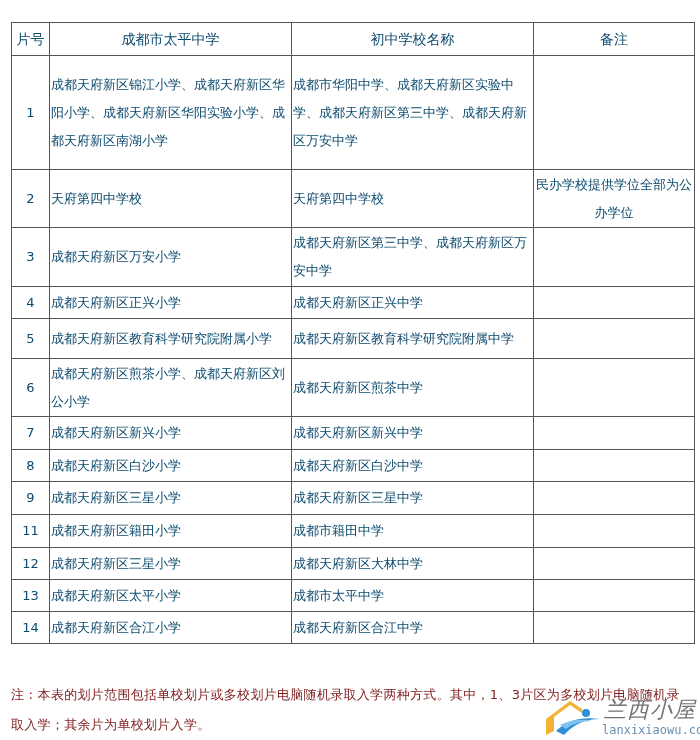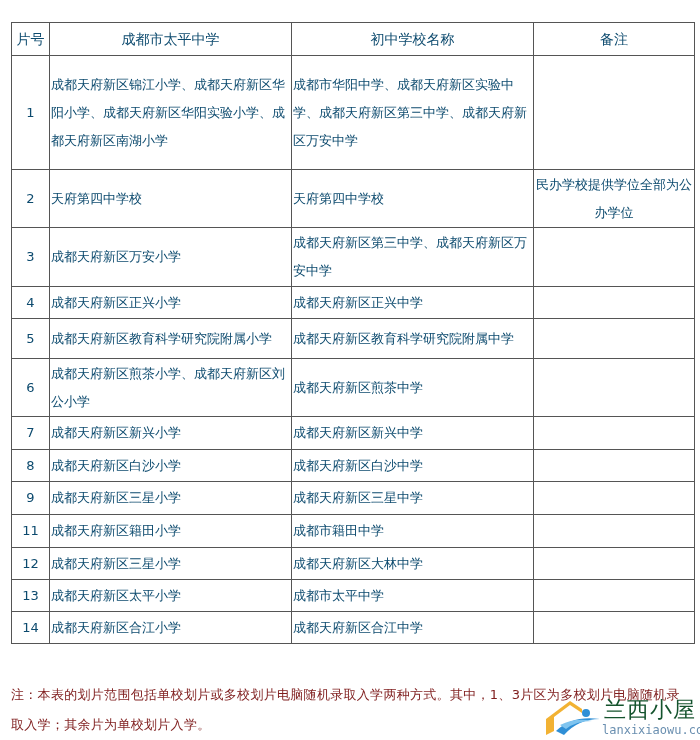--- a/index.html
+++ b/index.html
@@ -11,22 +11,22 @@
   table.zone-table th, table.zone-table td { border: 1.5px solid #555; padding: 0 1px;
          line-height: 28px; vertical-align: middle; font-weight: normal; color: #0c4a6e;
          word-break: break-all; }
   table.zone-table th { text-align: center; font-size: 14px; height: 32px; }
   td.c-no { text-align: center; font-size: 13px; }
   td.c-primary, td.c-middle { text-align: left; }
   td.c-remark { text-align: center; }
   .note { position: absolute; left: 11px; top: 680px; width: 680px; font-size: 13px;
           line-height: 30px; color: #7f1d1d; letter-spacing: 0.3px; }
   .watermark { position: absolute; left: 542px; top: 697px; width: 155px; height: 40px; }
-  .wm-text { position: absolute; left: 62px; top: -2px; font-size: 22px; color: #14532d;
-             letter-spacing: 1px; }
+  .wm-text { position: absolute; left: 62px; top: -2px; font-size: 22px; color: #737373;
+             letter-spacing: 1px; font-style: italic; }
   .wm-url { position: absolute; left: 60px; top: 26px; font-size: 12px; color: #6a8fb0;
             font-family: "DejaVu Sans Mono", monospace; }
 </style>
 </head>
 <body>
 
 <div class="doc">
   <table class="zone-table">
     <colgroup>
       <col style="width:38px">

